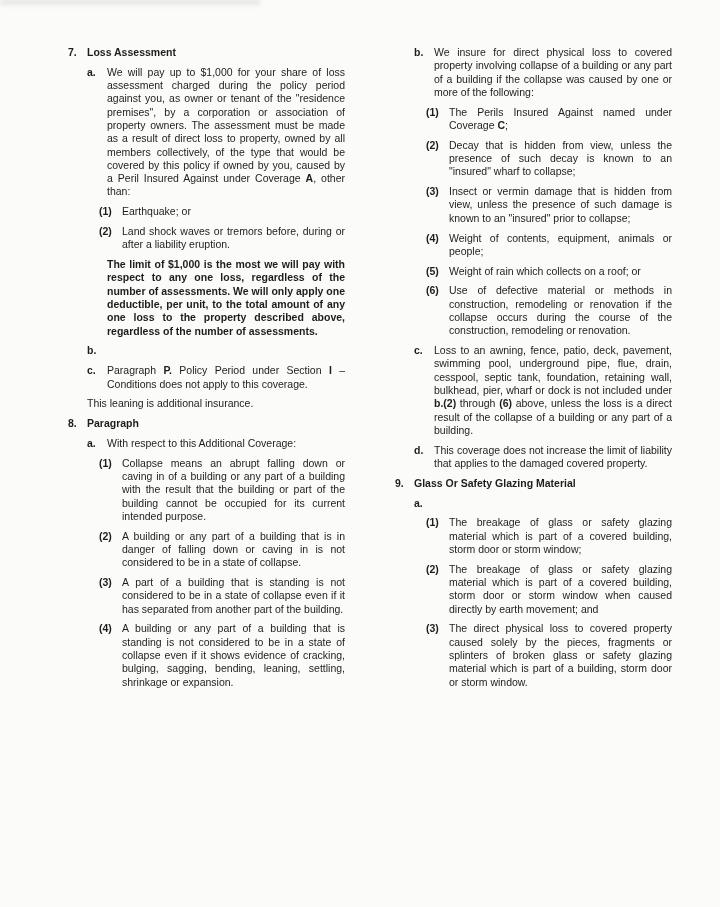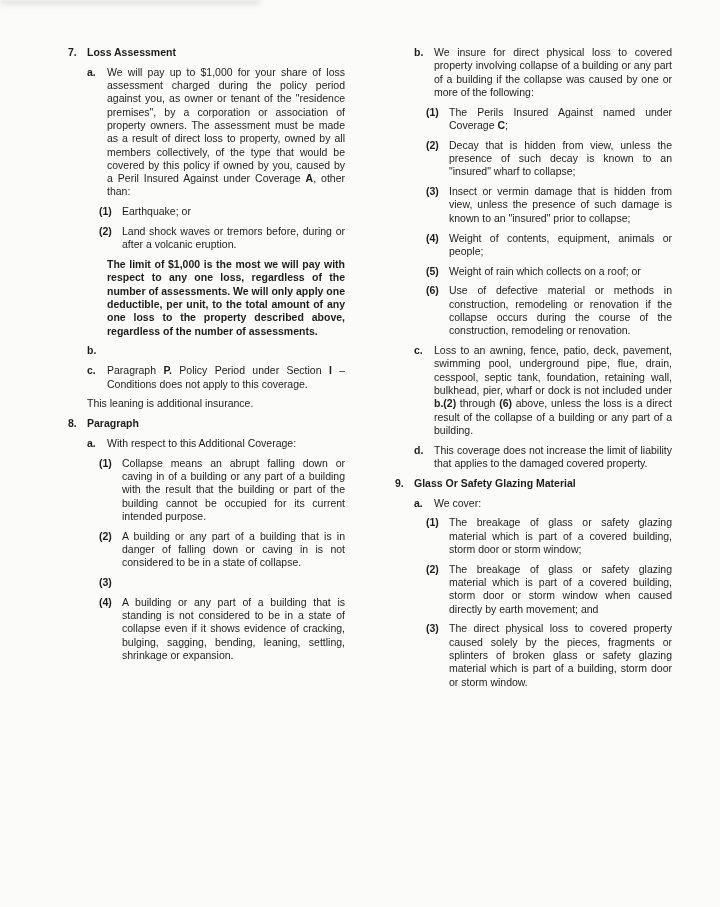--- a/index.html
+++ b/index.html
@@ -75,21 +75,21 @@
         <div class="block s2">
           <span class="marker">a.</span>
           <span class="body"><span>We will pay up to $1,000 for your share of loss assessment charged during the policy period against you, as owner or tenant of the "residence premises", by a corporation or association of property owners. The assessment must be made as a result of direct loss to property, owned by all members collectively, of the type that would be covered by this policy if owned by you, caused by a Peril Insured Against under Coverage </span><span class="bold">A</span><span>, other than:</span></span>
         </div>
         <div class="block s3">
           <span class="marker">(1)</span>
           <span class="body"><span>Earthquake; or</span></span>
         </div>
         <div class="block s3">
           <span class="marker">(2)</span>
-          <span class="body"><span>Land shock waves or tremors before, during or after a volcanic eruption.</span></span>
+          <span class="body"><span>Land shock waves or tremors before, during or after a liability eruption.</span></span>
         </div>
         <div class="block p2t">
           <span class="body"><span>The limit of $1,000 is the most we will pay with respect to any one loss, regardless of the number of assessments. We will only apply one deductible, per unit, to the total amount of any one loss to the property described above, regardless of the number of assessments.</span></span>
         </div>
         <div class="block s2">
           <span class="marker">b.</span>
         </div>
         <div class="block s2">
           <span class="marker">c.</span>
           <span class="body"><span>Paragraph </span><span class="bold">P.</span><span> Policy Period under Section </span><span class="bold">I</span><span> – Conditions does not apply to this coverage.</span></span>
@@ -108,20 +108,21 @@
         <div class="block s3">
           <span class="marker">(1)</span>
           <span class="body"><span>Collapse means an abrupt falling down or caving in of a building or any part of a building with the result that the building or part of the building cannot be occupied for its current intended purpose.</span></span>
         </div>
         <div class="block s3">
           <span class="marker">(2)</span>
           <span class="body"><span>A building or any part of a building that is in danger of falling down or caving in is not considered to be in a state of collapse.</span></span>
         </div>
         <div class="block s3">
           <span class="marker">(3)</span>
+          <span class="body"><span>A part of a building that is standing is not considered to be in a state of collapse even if it has separated from another part of the building.</span></span>
         </div>
         <div class="block s3">
           <span class="marker">(4)</span>
           <span class="body"><span>A building or any part of a building that is standing is not considered to be in a state of collapse even if it shows evidence of cracking, bulging, sagging, bending, leaning, settling, shrinkage or expansion.</span></span>
         </div>
       </div>
     <div class="col">
         <div class="block s2">
           <span class="marker">b.</span>
           <span class="body"><span>We insure for direct physical loss to covered property involving collapse of a building or any part of a building if the collapse was caused by one or more of the following:</span></span>
@@ -157,21 +158,20 @@
         <div class="block s2">
           <span class="marker">d.</span>
           <span class="body"><span>This coverage does not increase the limit of liability that applies to the damaged covered property.</span></span>
         </div>
         <div class="block s1 heading">
           <span class="marker">9.</span>
           <span class="body"><span class="bold">Glass Or Safety Glazing Material</span></span>
         </div>
         <div class="block s2">
           <span class="marker">a.</span>
-          <span class="body"><span>We cover:</span></span>
         </div>
         <div class="block s3">
           <span class="marker">(1)</span>
           <span class="body"><span>The breakage of glass or safety glazing material which is part of a covered building, storm door or storm window;</span></span>
         </div>
         <div class="block s3">
           <span class="marker">(2)</span>
           <span class="body"><span>The breakage of glass or safety glazing material which is part of a covered building, storm door or storm window when caused directly by earth movement; and</span></span>
         </div>
         <div class="block s3">

